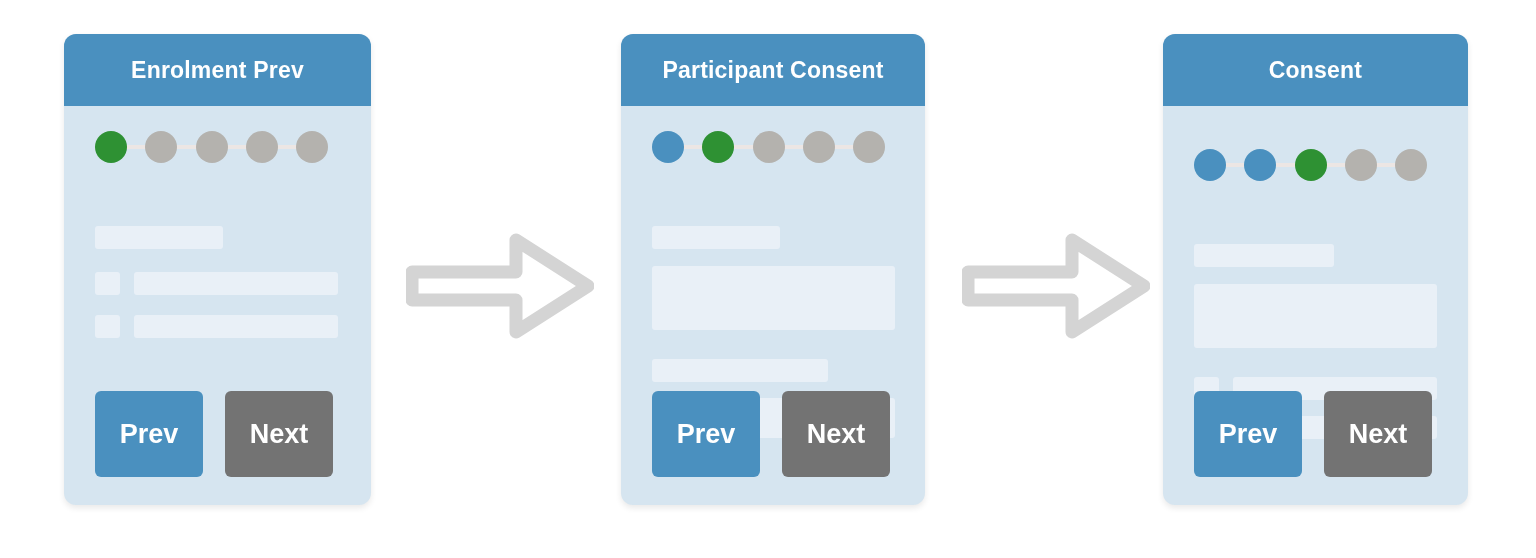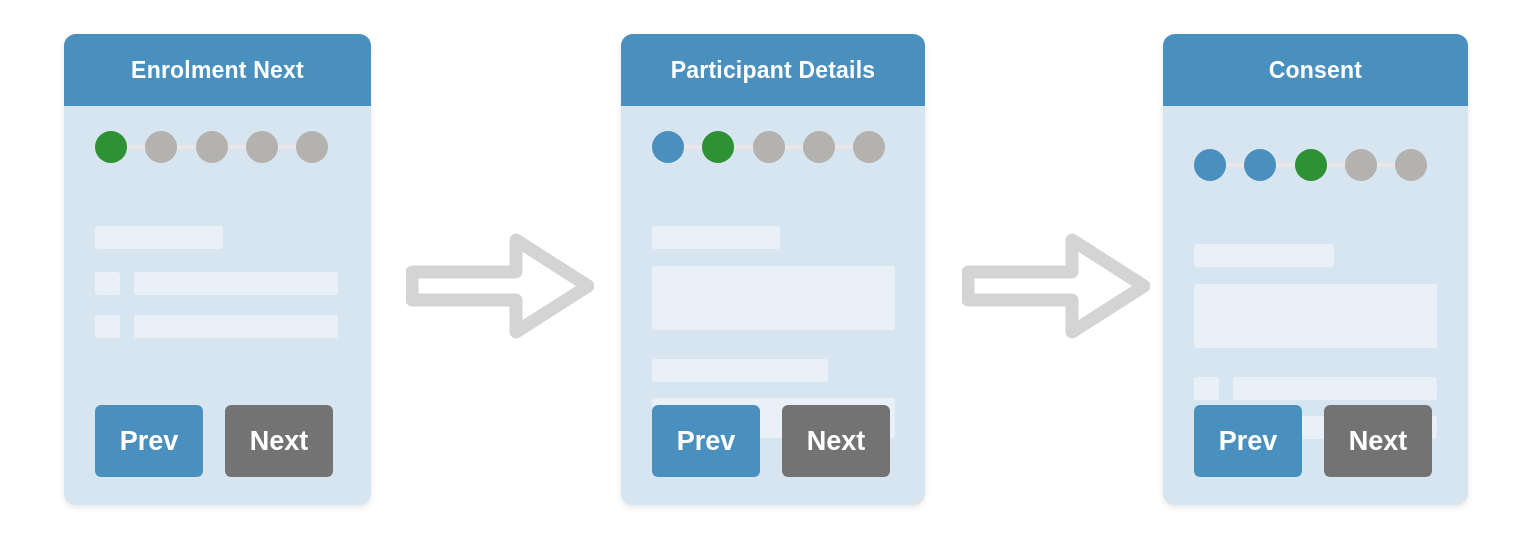--- a/index.html
+++ b/index.html
@@ -114,21 +114,21 @@
   }
   .btn {
     border: none;
     border-radius: 6px;
     color: #ffffff;
     font-family: "Liberation Sans", sans-serif;
     font-size: 27px;
     font-weight: bold;
     padding: 0;
     width: 108px;
-    height: 72px;
+    height: 86px;
     line-height: 70px;
     text-align: center;
     cursor: pointer;
   }
   .btn.prev { background: #4a90bf; }
   .btn.next { background: #737373; }
 
   
   .arrow {
     position: absolute;
@@ -140,21 +140,21 @@
   .arrow.a2 { left: 962px; }
   .arrow svg { display: block; width: 100%; height: 100%; }
 </style>
 </head>
 <body>
 
 <div class="stage">
 
   <div class="card c1">
     <div class="card-header">
-      <div class="card-title">Enrolment Next</div>
+      <div class="card-title">Enrolment Prev</div>
     </div>
     <div class="card-body">
 
       <div class="stepper">
         <div class="rail"></div>
         <div class="dot current"></div>
         <div class="dot todo"></div>
         <div class="dot todo"></div>
         <div class="dot todo"></div>
         <div class="dot todo"></div>
@@ -176,21 +176,21 @@
   </div>
 
   <div class="arrow a1">
     <svg viewBox="0 0 188 108" xmlns="http://www.w3.org/2000/svg" aria-hidden="true">
       <path d="M6 40 L110 40 L110 8 L182 54 L110 100 L110 68 L6 68 Z" fill="none" stroke="#d4d4d4" stroke-width="13" stroke-linejoin="round" stroke-linecap="round"></path>
     </svg>
   </div>
 
   <div class="card c2">
     <div class="card-header">
-      <div class="card-title">Participant Details</div>
+      <div class="card-title">Participant Consent</div>
     </div>
     <div class="card-body">
 
       <div class="stepper">
         <div class="rail"></div>
         <div class="dot done"></div>
         <div class="dot current"></div>
         <div class="dot todo"></div>
         <div class="dot todo"></div>
         <div class="dot todo"></div>

